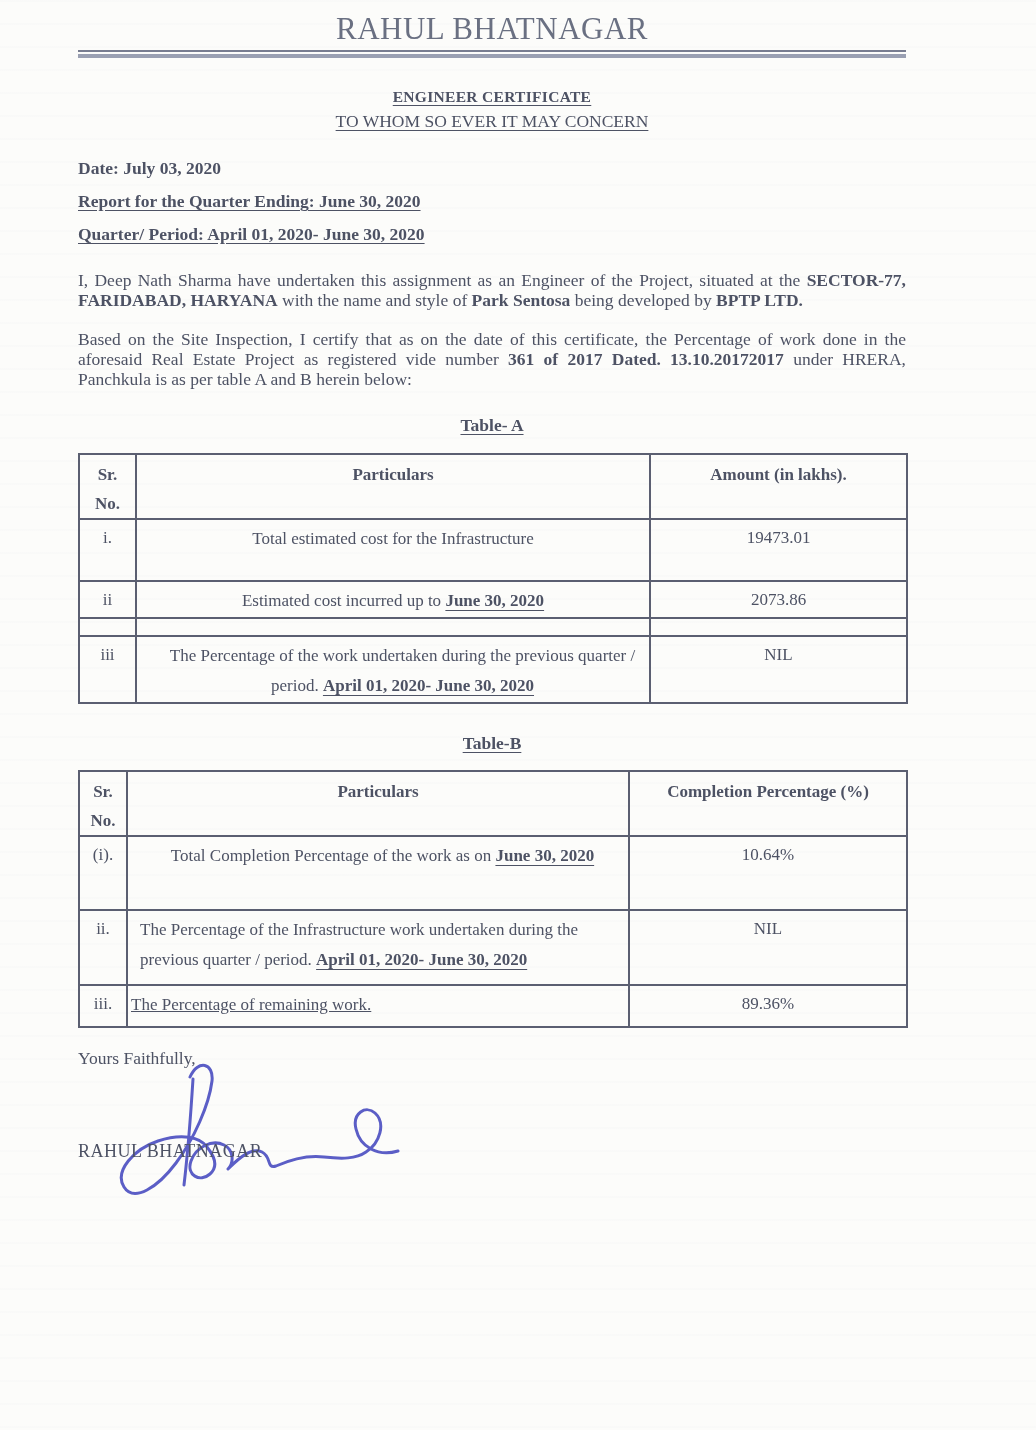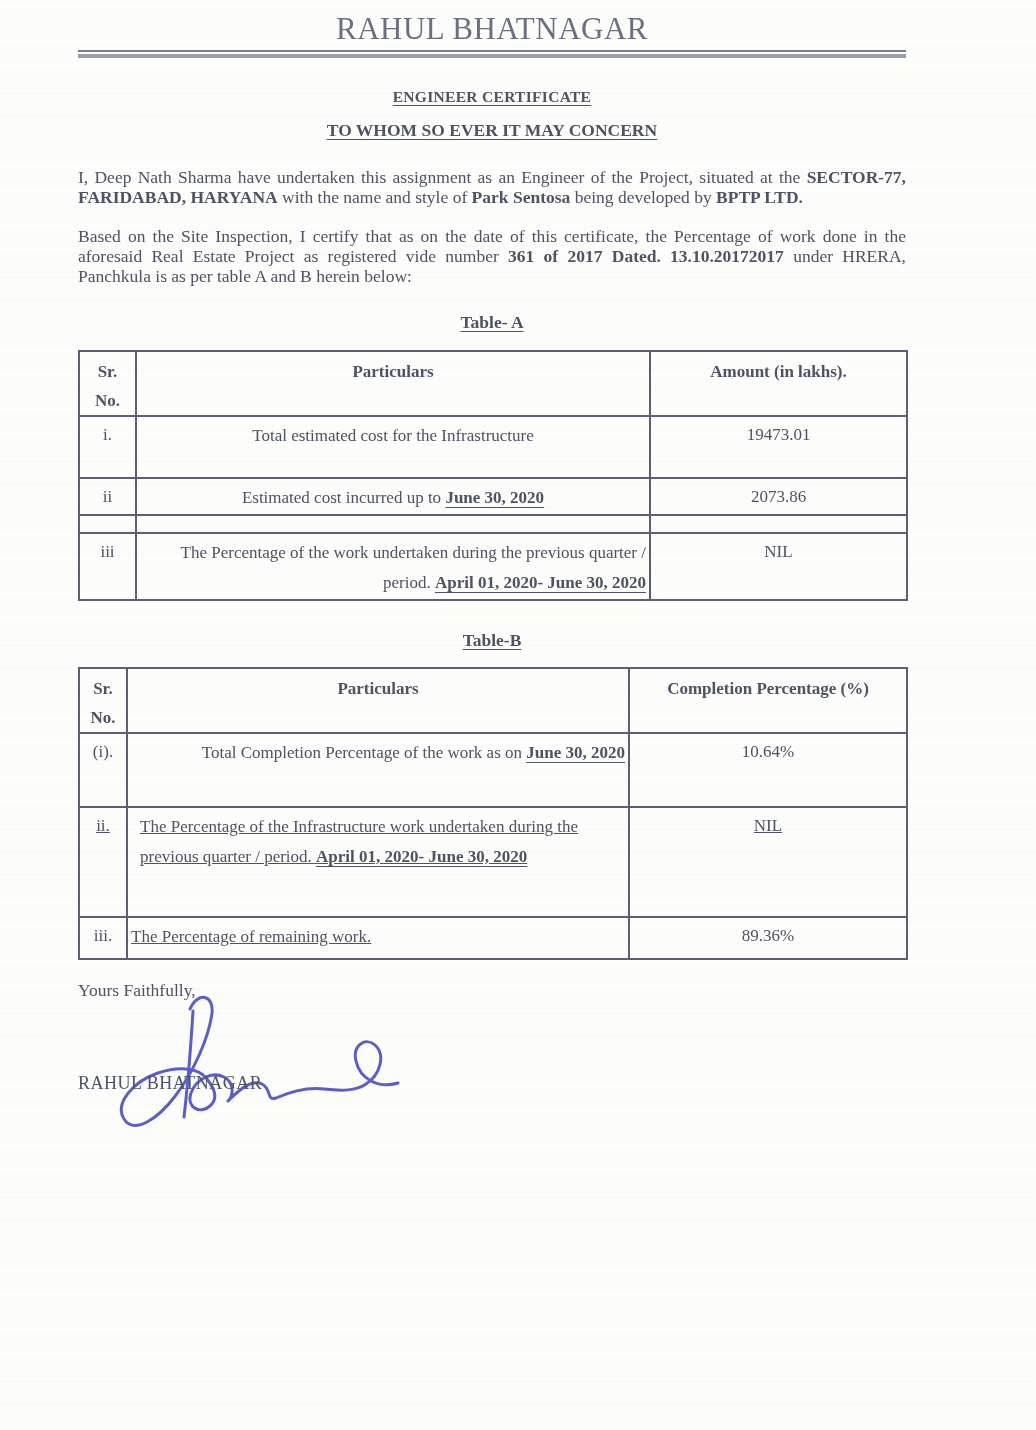--- a/index.html
+++ b/index.html
@@ -18,21 +18,21 @@
 
   .letterhead {
     margin: 0; padding-top: 10px; text-align: center;
     font-size: 31px; font-weight: normal; letter-spacing: 0.5px;
     color: #6a7082; transform: scaleY(1.04);
   }
   .rule-thin  { height: 2px; background: #787d90; margin-top: 4px; }
   .rule-thick { height: 4px; background: #9aa0b2; margin-top: 2px; }
 
   .doc-title { margin-top: 30px; text-align: center; font-weight: bold; font-size: 15.5px; letter-spacing: 0.3px; }
-  .doc-subtitle { margin-top: 14px; text-align: center; font-weight: bold; font-size: 17.5px; }
+  .doc-subtitle { margin-top: 5px; text-align: center; font-weight: normal; font-size: 17.5px; }
   .u-line { text-decoration: underline; text-underline-offset: 3px; }
 
   .meta { margin-top: 27px; font-weight: bold; font-size: 17.5px; }
   .meta p { margin: 0 0 14px 0; line-height: 19px; }
 
   .para { text-align: justify; font-size: 17.5px; line-height: 20px; margin: 0; }
   .para-1 { margin-top: 26px; }
   .para-2 { margin-top: 19px; }
 
   .caption { text-align: center; font-weight: bold; font-size: 17.5px; margin: 0; }
@@ -56,28 +56,28 @@
   .tblB col.col-val { width: 278px; }
 
   .tblA thead tr { height: 50px; }
   .tblA tbody tr:nth-child(1) { height: 62px; }
   .tblA tbody tr:nth-child(2) { height: 34px; }
   .tblA tbody tr:nth-child(3) { height: 18px; }
   .tblA tbody tr:nth-child(4) { height: 64px; }
   .tblA tbody tr:nth-child(5) { height: 50px; }
   .tblA tbody tr:nth-child(1) td.part { text-align: center; }
   .tblA tbody tr:nth-child(2) td.part { text-align: center; }
-  .tblA tbody tr:nth-child(4) td.part { text-align: right; padding-left: 22px; }
+  .tblA tbody tr:nth-child(4) td.part { text-align: center; padding-left: 22px; }
   .tblA tbody tr:nth-child(5) td.part { text-align: center; }
 
   .tblB thead tr { height: 52px; }
   .tblB tbody tr:nth-child(1) { height: 74px; }
-  .tblB tbody tr:nth-child(2) { height: 110px; text-decoration: underline; }
+  .tblB tbody tr:nth-child(2) { height: 75px; }
   .tblB tbody tr:nth-child(3) { height: 42px; }
-  .tblB tbody tr:nth-child(1) td.part { text-align: right; padding-left: 12px; }
+  .tblB tbody tr:nth-child(1) td.part { text-align: center; padding-left: 12px; }
   .tblB tbody tr:nth-child(2) td.part { text-align: left; padding-left: 12px; }
   .tblB tbody tr:nth-child(3) td.part { text-align: left; text-decoration: underline; }
 
   .b { font-weight: bold; }
   .u { text-decoration: underline; text-underline-offset: 4px; }
 
   .valediction { margin: 20px 0 0 0; font-size: 17.5px; }
   .closing { position: relative; height: 160px; }
   .signatory { position: absolute; top: 72px; left: 0; font-size: 18px; letter-spacing: 0.5px; margin: 0; }
   .signature-svg { position: absolute; left: 16px; top: -14px; width: 330px; height: 160px; }
@@ -92,20 +92,25 @@
     <div class="rule-thin"></div>
     <div class="rule-thick"></div>
 
     <div class="doc-title">
       <span class="u-line">ENGINEER CERTIFICATE</span>
     </div>
     <div class="doc-subtitle">
       <span class="u-line">TO WHOM SO EVER IT MAY CONCERN</span>
     </div>
 
+    <div class="meta">
+      <p>Date: July 03, 2020</p>
+      <p><span class="u-line">Report for the Quarter Ending: June 30, 2020</span></p>
+      <p><span class="u-line">Quarter/ Period: April 01, 2020- June 30, 2020</span></p>
+    </div>
 
     <p class="para para-1"><span>I, Deep Nath Sharma have undertaken this assignment as an Engineer of the Project, situated at the </span><span class="b">SECTOR-77, FARIDABAD, HARYANA</span><span> with the name and style of </span><span class="b">Park Sentosa</span><span> being developed by </span><span class="b">BPTP LTD.</span></p>
     <p class="para para-2"><span>Based on the Site Inspection, I certify that as on the date of this certificate, the Percentage of work done in the aforesaid Real Estate Project as registered vide number </span><span class="b">361 of 2017 Dated. 13.10.20172017</span><span> under HRERA, Panchkula is as per table A and B herein below:</span></p>
 
     <p class="caption caption-a">
       <span class="u-line">Table- A</span>
     </p>
     <table class="tblA">
         <colgroup>
           <col class="col-sr">

